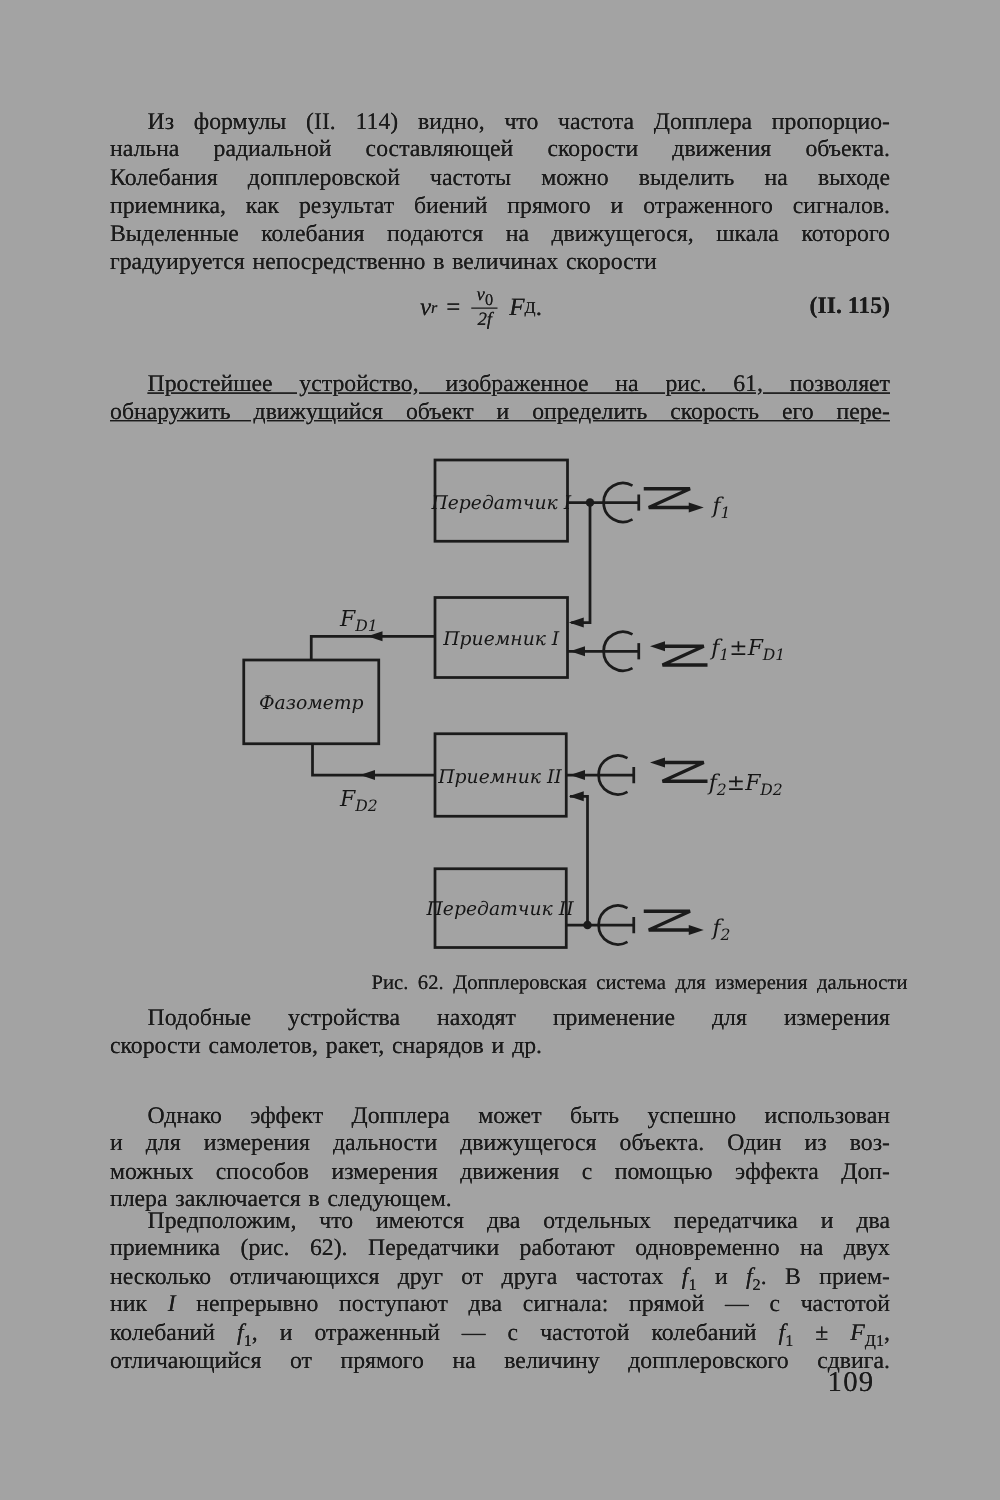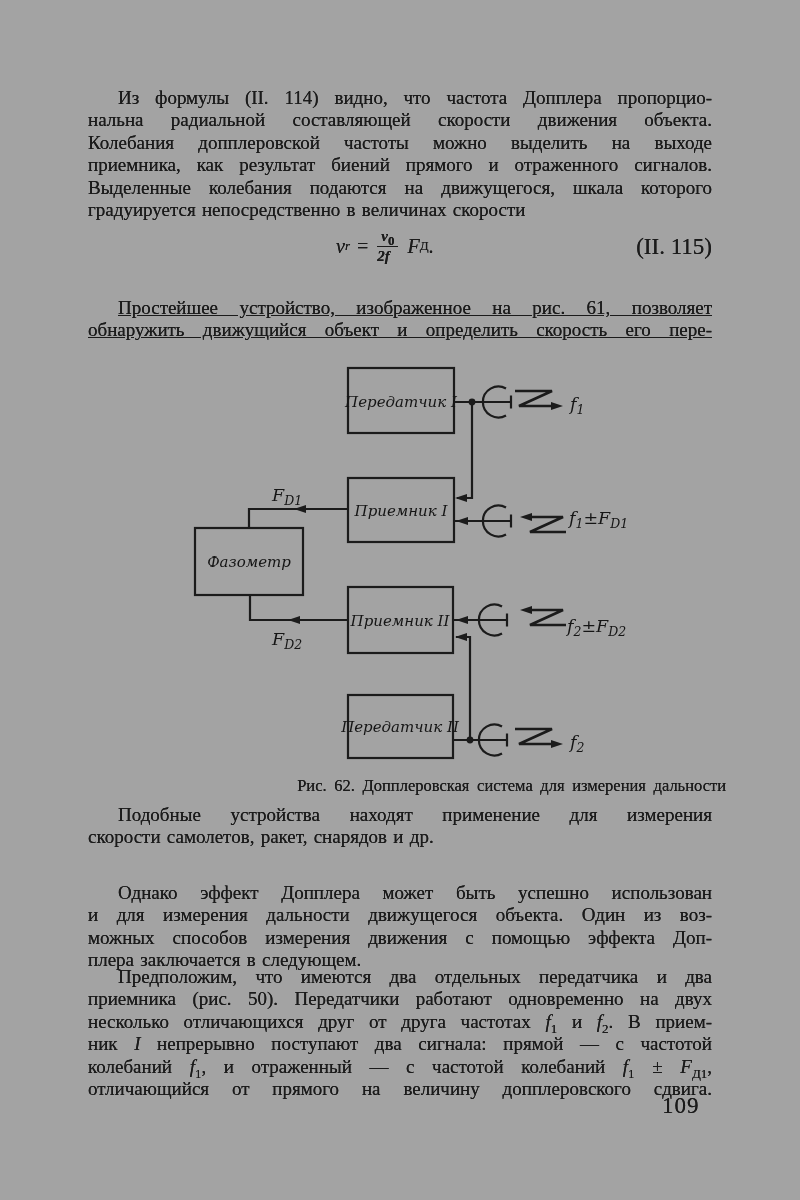--- a/index.html
+++ b/index.html
@@ -29,26 +29,26 @@
   
   .formula-row{position:absolute; left:88px; top:221px; width:624px; height:50px;}
   .formula-inner{
     position:absolute; left:248px; top:0; height:50px;
     display:flex; align-items:center;
     font-size:20px; font-style:italic; text-shadow:0 0 .4px currentColor;
   }
   .fsub{font-size:13px; vertical-align:sub; line-height:0;}
   .fsub.up{font-style:normal;}
   .feq{margin:0 7px; font-style:normal;}
-  .frac{display:inline-flex; flex-direction:column; 
-        font-size:15px; line-height:1.1; margin:0 9px 0 2px;font-weight:bold;}
+  .frac{display:inline-flex; flex-direction:column; align-items:center;
+        font-size:15px; line-height:1.1; margin:0 9px 0 2px;}
   .fnum{padding:0 4px 1px 4px; border-bottom:1.7px solid #1b1b1b;}
   .fden{padding-top:1px;}
   .fdot{font-style:normal;}
-  .f-tag{position:absolute; right:0; top:13px; font-size:23px; text-shadow:0 0 .4px currentColor;}
+  .f-tag{position:absolute; right:0; top:13px; font-size:19px; text-shadow:0 0 .4px currentColor;font-weight:bold;}
   
   .fig{position:absolute; left:150px; top:355px; width:500px; height:420px;}
   .fig path, .fig rect{fill:none; stroke:#1b1b1b; stroke-width:2.2;}
   .fig path.zz{stroke-width:2.7;}
   .fig polygon, .fig circle{fill:#1b1b1b; stroke:none;}
   .fig text{fill:#151515; stroke:none;}
   .bl{font-family:"DejaVu Serif",serif; font-style:italic; font-size:15px; text-anchor:middle;}
   .sl{font-family:"DejaVu Serif",serif; font-style:italic; font-size:17.5px;}
   .ss{font-size:12.5px;}
   .caption{
@@ -163,21 +163,21 @@
       <div class="tline tlast">скорости самолетов, ракет, снарядов и др.</div>
     </div>
   <div class="para" id="p4">
       <div class="tline tfirst">Однако эффект Допплера может быть успешно использован</div>
       <div class="tline">и для измерения дальности движущегося объекта. Один из воз-</div>
       <div class="tline">можных способов измерения движения с помощью эффекта Доп-</div>
       <div class="tline tlast">плера заключается в следующем.</div>
     </div>
   <div class="para" id="p5">
       <div class="tline tfirst">Предположим, что имеются два отдельных передатчика и два</div>
-      <div class="tline">приемника (рис. 50). Передатчики работают одновременно на двух</div>
+      <div class="tline">приемника (рис. 62). Передатчики работают одновременно на двух</div>
       <div class="tline">несколько отличающихся друг от друга частотах <i>f</i><sub>1</sub> и <i>f</i><sub>2</sub>. В прием-</div>
       <div class="tline">ник <i>I</i> непрерывно поступают два сигнала: прямой — с частотой</div>
       <div class="tline">колебаний <i>f</i><sub>1</sub>, и отраженный — с частотой колебаний <i>f</i><sub>1</sub> ± <i>F</i><sub>Д1</sub>,</div>
       <div class="tline">отличающийся от прямого на величину допплеровского сдвига.</div>
     </div>
 
   <div class="page-number">109</div>
 
 </div>
 

